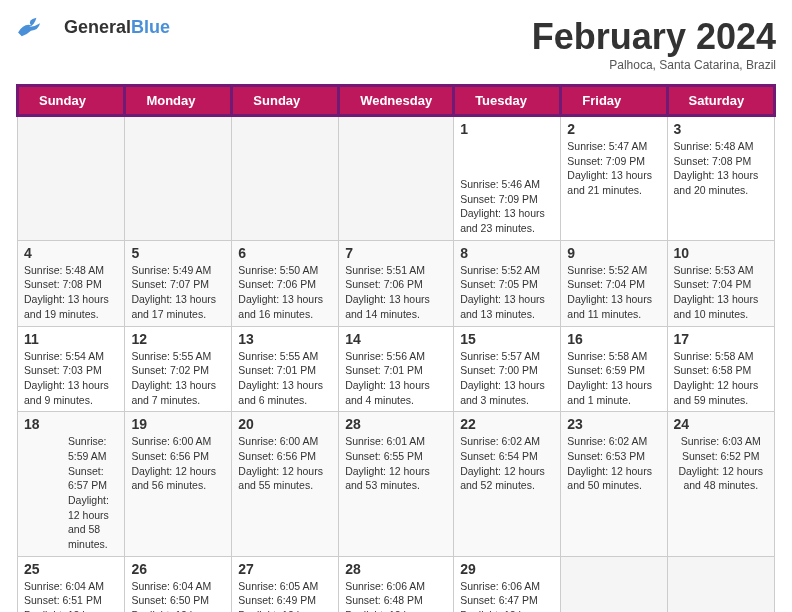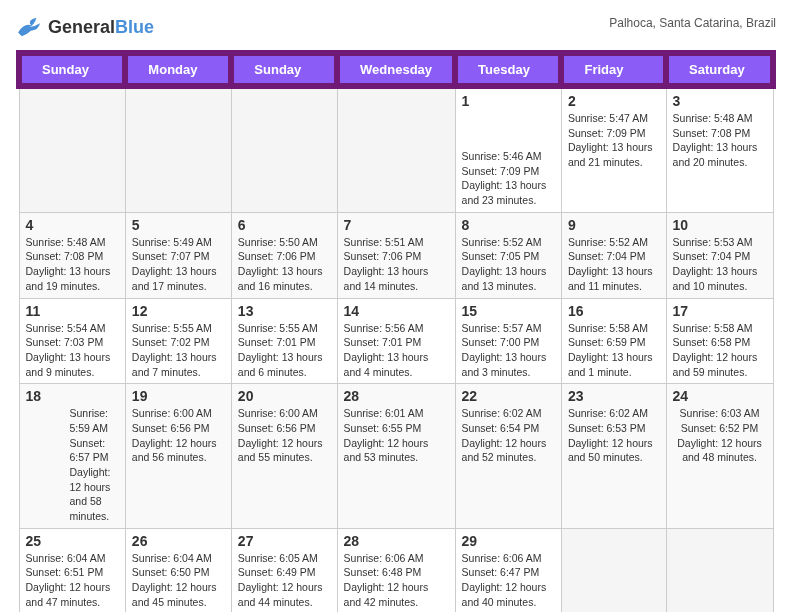--- a/index.html
+++ b/index.html
@@ -12,21 +12,21 @@
     }
     .header-section {
       display: flex;
       justify-content: space-between;
       align-items: flex-start;
       margin-bottom: 12px;
     }
     .logo {
       display: flex;
       align-items: center;
-      gap: 4px;
+      gap: 20px;
     }
     .logo-bird {
       width: 28px;
       height: 22px;
     }
     .title-section {
       text-align: right;
     }
     .month-title {
       font-size: 36px;
@@ -36,26 +36,26 @@
     .location-title {
       font-size: 12px;
       color: #555;
     }
     .calendar {
       width: 100%;
       border-collapse: collapse;
       border: 1px solid #ccc;
     }
     .calendar th {
-      background-color: #8b5cf6;
+      background-color: #be185d;
       color: #fff;
       text-align: left;
       padding: 6px 20px;
       font-size: 13px;
-      border: 6px solid #701a75;
+      border: 3px solid #701a75;
     }
     .calendar td {
       border: 1px solid #ccc;
       vertical-align: top;
       padding: 4px 6px;
       width: calc(100% / 7);
       min-height: 80px;
       background: #fff;
       font-size: 11px;
       color: #333;
@@ -83,20 +83,21 @@
 <div class="header-section">
   <div class="logo">
     <svg class="logo-bird" viewBox="0 0 30 24" xmlns="http://www.w3.org/2000/svg">
       <path d="M2 18 Q8 8 16 10 Q12 4 22 2 Q20 10 14 12 Q20 12 26 8 Q24 16 16 16 Q12 20 6 22 Z" fill="#4a90d9"></path>
     </svg>
     <div>
       <span style="font-size:18px;font-weight:bold;color:#333;">General</span><span style="font-size:18px;font-weight:bold;color:#4a90d9;">Blue</span>
     </div>
   </div>
   <div class="title-section">
+    <div class="month-title">February 2024</div>
     <div class="location-title">Palhoca, Santa Catarina, Brazil</div>
   </div>
 </div>
 
 <table class="calendar">
   <thead>
     <tr>
     <th>Sunday</th>
         <th>Monday</th>
         <th>Sunday</th>

